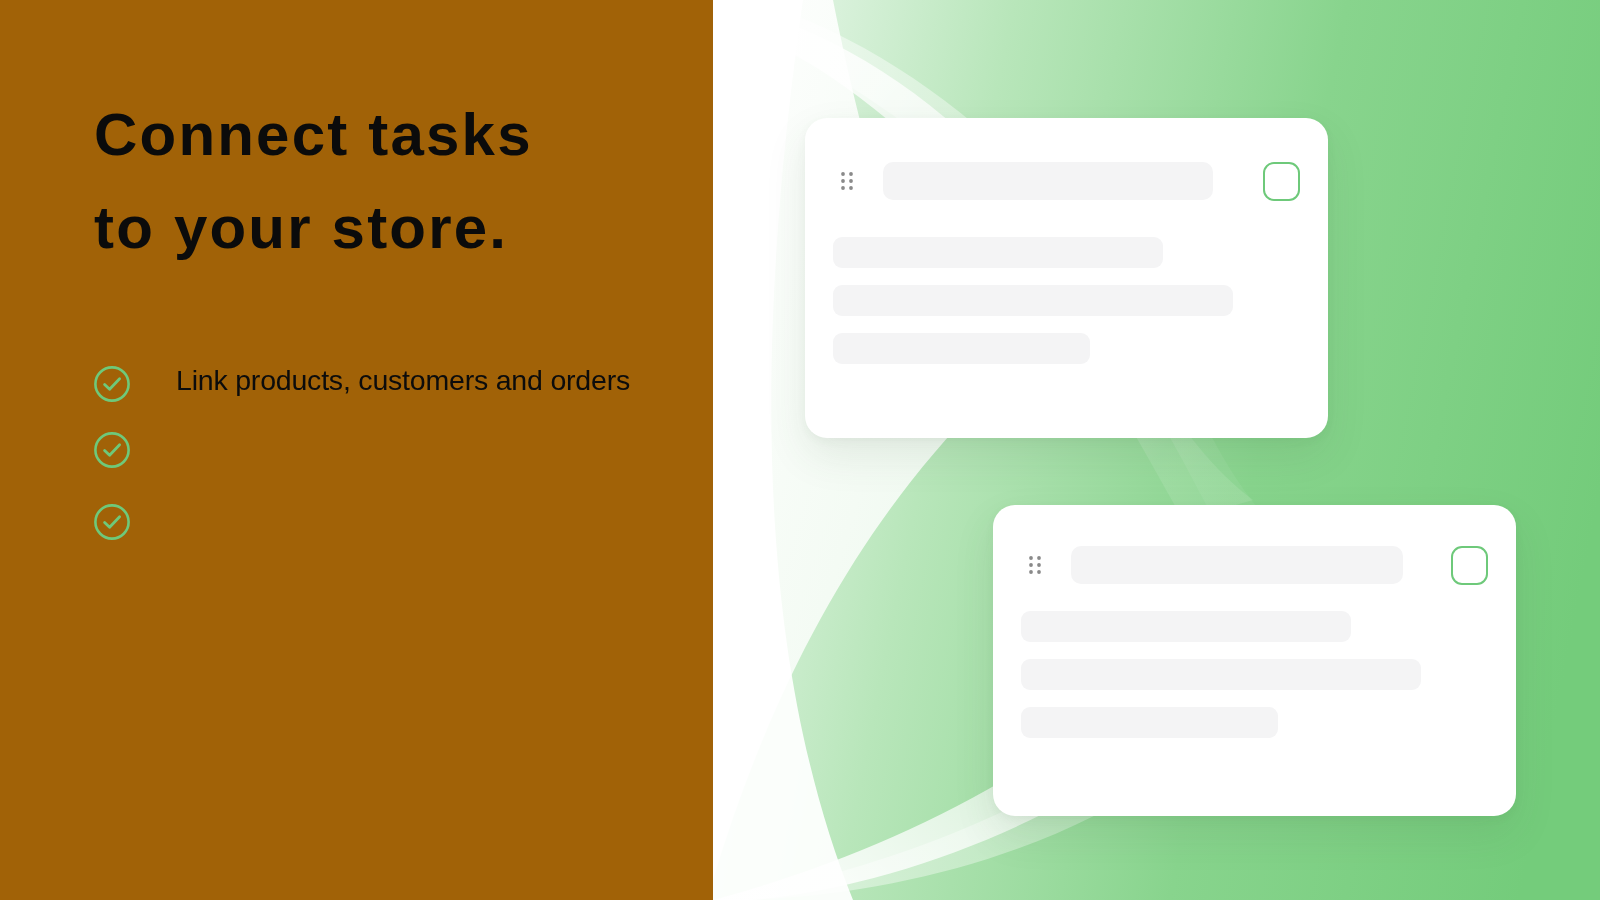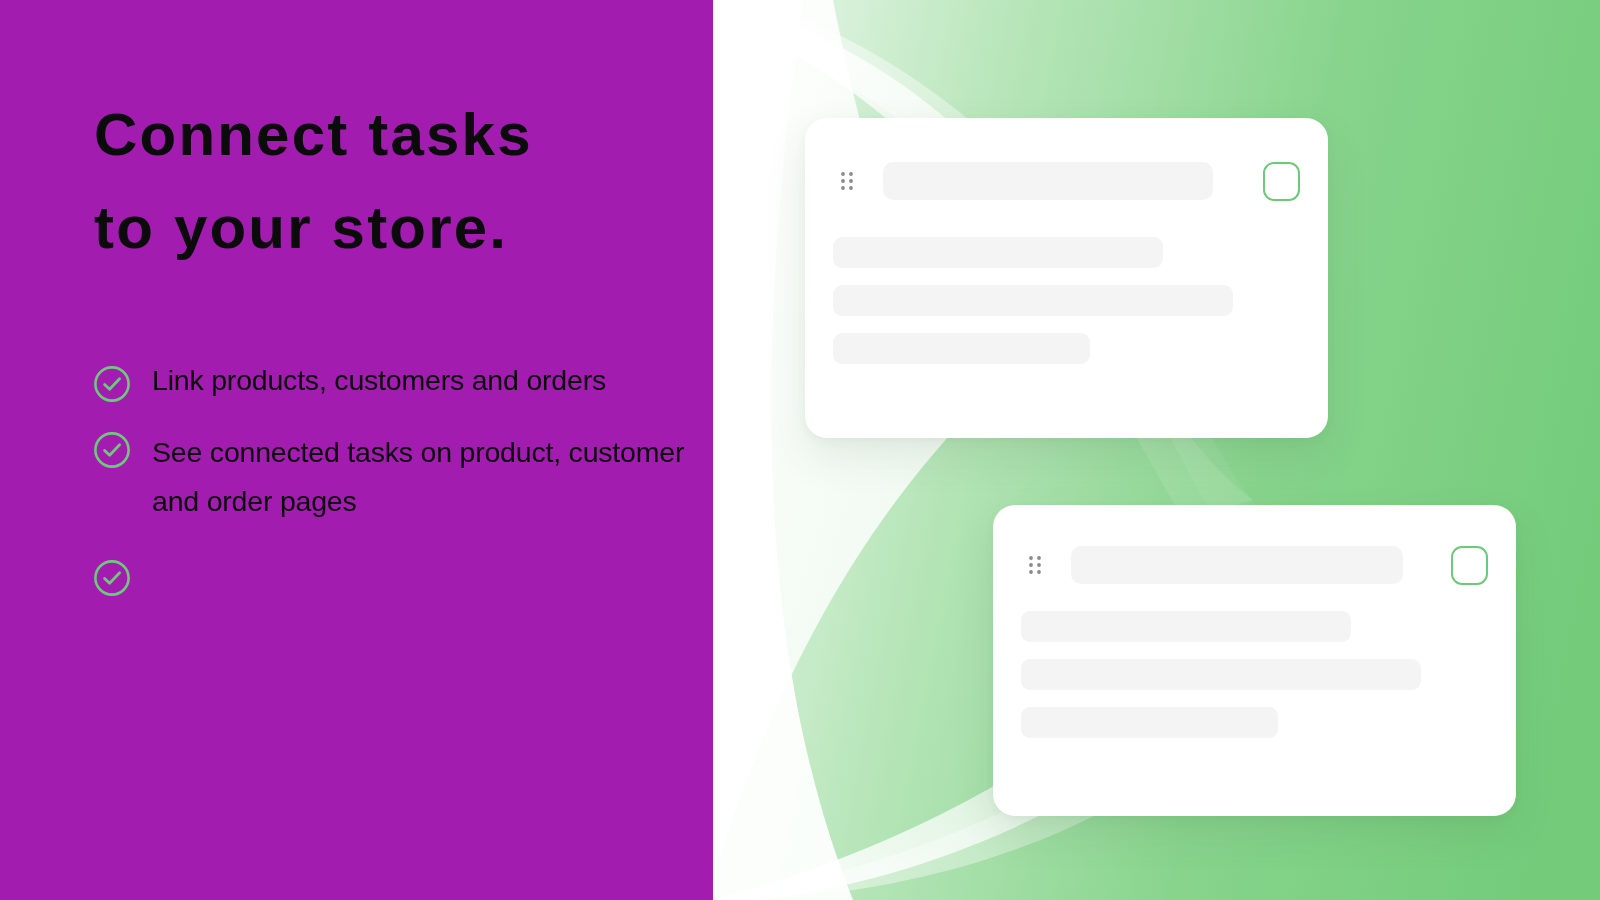--- a/index.html
+++ b/index.html
@@ -7,38 +7,38 @@
   body {
     font-family:"Liberation Sans", sans-serif;
     background:#ffffff;
     position:relative;
   }
   .stage { position:absolute; inset:0; width:1600px; height:900px; overflow:hidden; background:#fff; }
 
   
   .left-panel {
     position:absolute; left:0; top:0; width:713px; height:900px;
-    background:#a21caf; z-index:5;
+    background:#a16207; z-index:5;
   }
   .headline {
     position:absolute; left:94px; top:88px; width:620px;
     font-size:60px; font-weight:700; line-height:1.55;
     letter-spacing:2.2px; color:#0b0b0b;
     white-space:pre-line;
   }
   .bullet-list { position:absolute; left:92px; top:362px; width:660px; }
   .bullet {
     position:relative; display:flex; align-items:flex-start;
     margin-bottom:24px;
   }
   .bullet.b2 { margin-bottom:30px; }
   .check-icon { flex:0 0 auto; width:40px; height:40px; margin-top:2px; }
   .check-icon svg { display:block; width:40px; height:40px; }
   .bullet-text {
-    margin-left:20px; font-size:28.5px; color:#0c0c0c;
+    margin-left:44px; font-size:28.5px; color:#0c0c0c;
     line-height:1.33; letter-spacing:-0.2px; font-weight:400;
     max-width:560px;
   }
   .bullet.b2 .bullet-text { line-height:1.72; }
 
   
   .right-panel {
     position:absolute; left:713px; top:0; width:887px; height:900px;
     overflow:hidden;
   }
@@ -195,21 +195,20 @@
         <span class="bullet-text">Link products, customers and orders</span>
       </div>
 
       <div class="bullet b2">
         <span class="check-icon">
           <svg viewBox="0 0 40 40">
             <circle cx="20" cy="20" r="16.6" fill="none" stroke="#6ec97a" stroke-width="2.6"></circle>
             <path d="M12.6 20.4 L17.6 25.3 L27.6 14.8" fill="none" stroke="#6ec97a" stroke-width="2.8" stroke-linecap="round" stroke-linejoin="round"></path>
           </svg>
         </span>
-        <span class="bullet-text">See connected tasks on product, customer and order pages</span>
       </div>
 
       <div class="bullet b3">
         <span class="check-icon">
           <svg viewBox="0 0 40 40">
             <circle cx="20" cy="20" r="16.6" fill="none" stroke="#6ec97a" stroke-width="2.6"></circle>
             <path d="M12.6 20.4 L17.6 25.3 L27.6 14.8" fill="none" stroke="#6ec97a" stroke-width="2.8" stroke-linecap="round" stroke-linejoin="round"></path>
           </svg>
         </span>
       </div>

